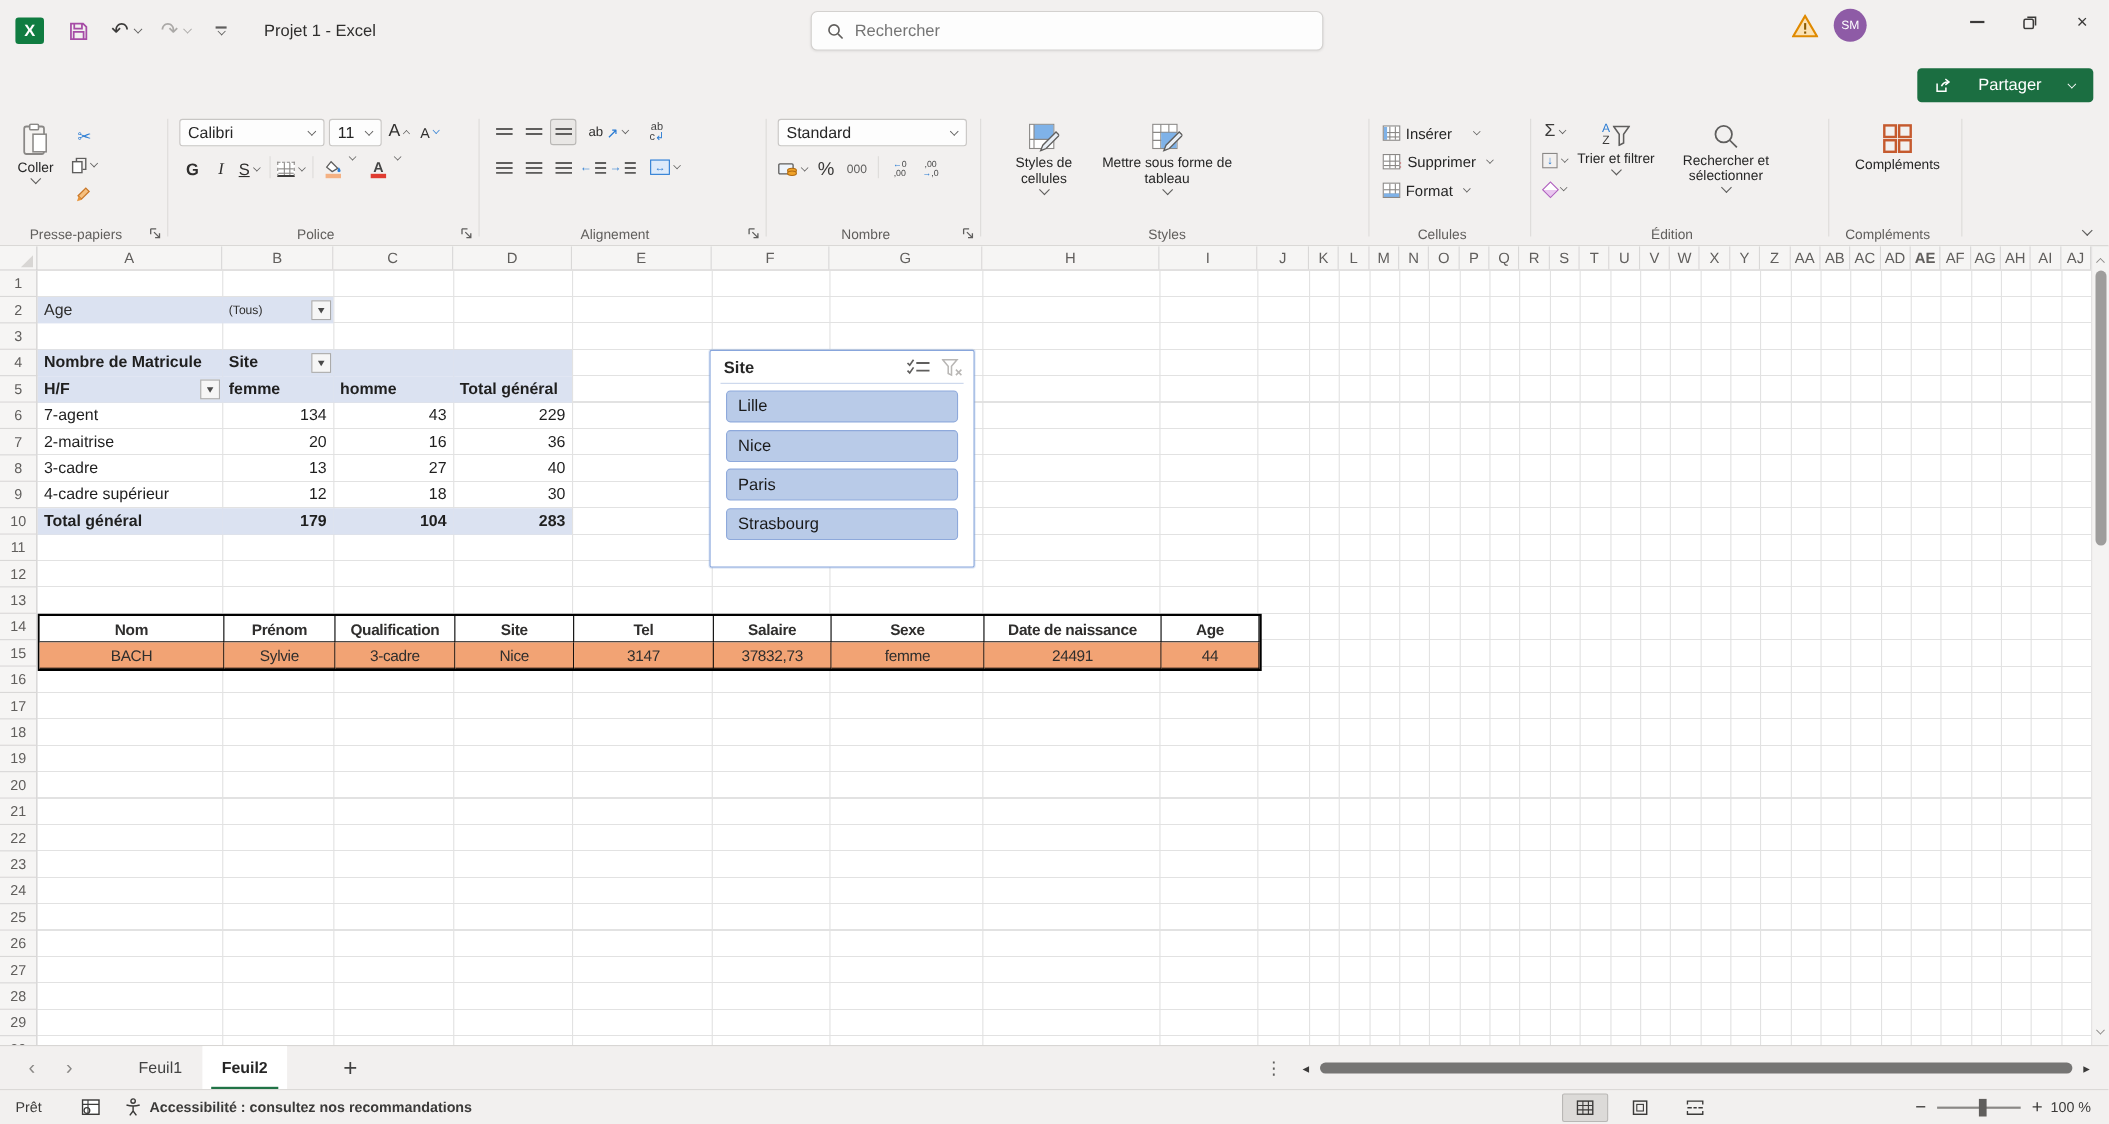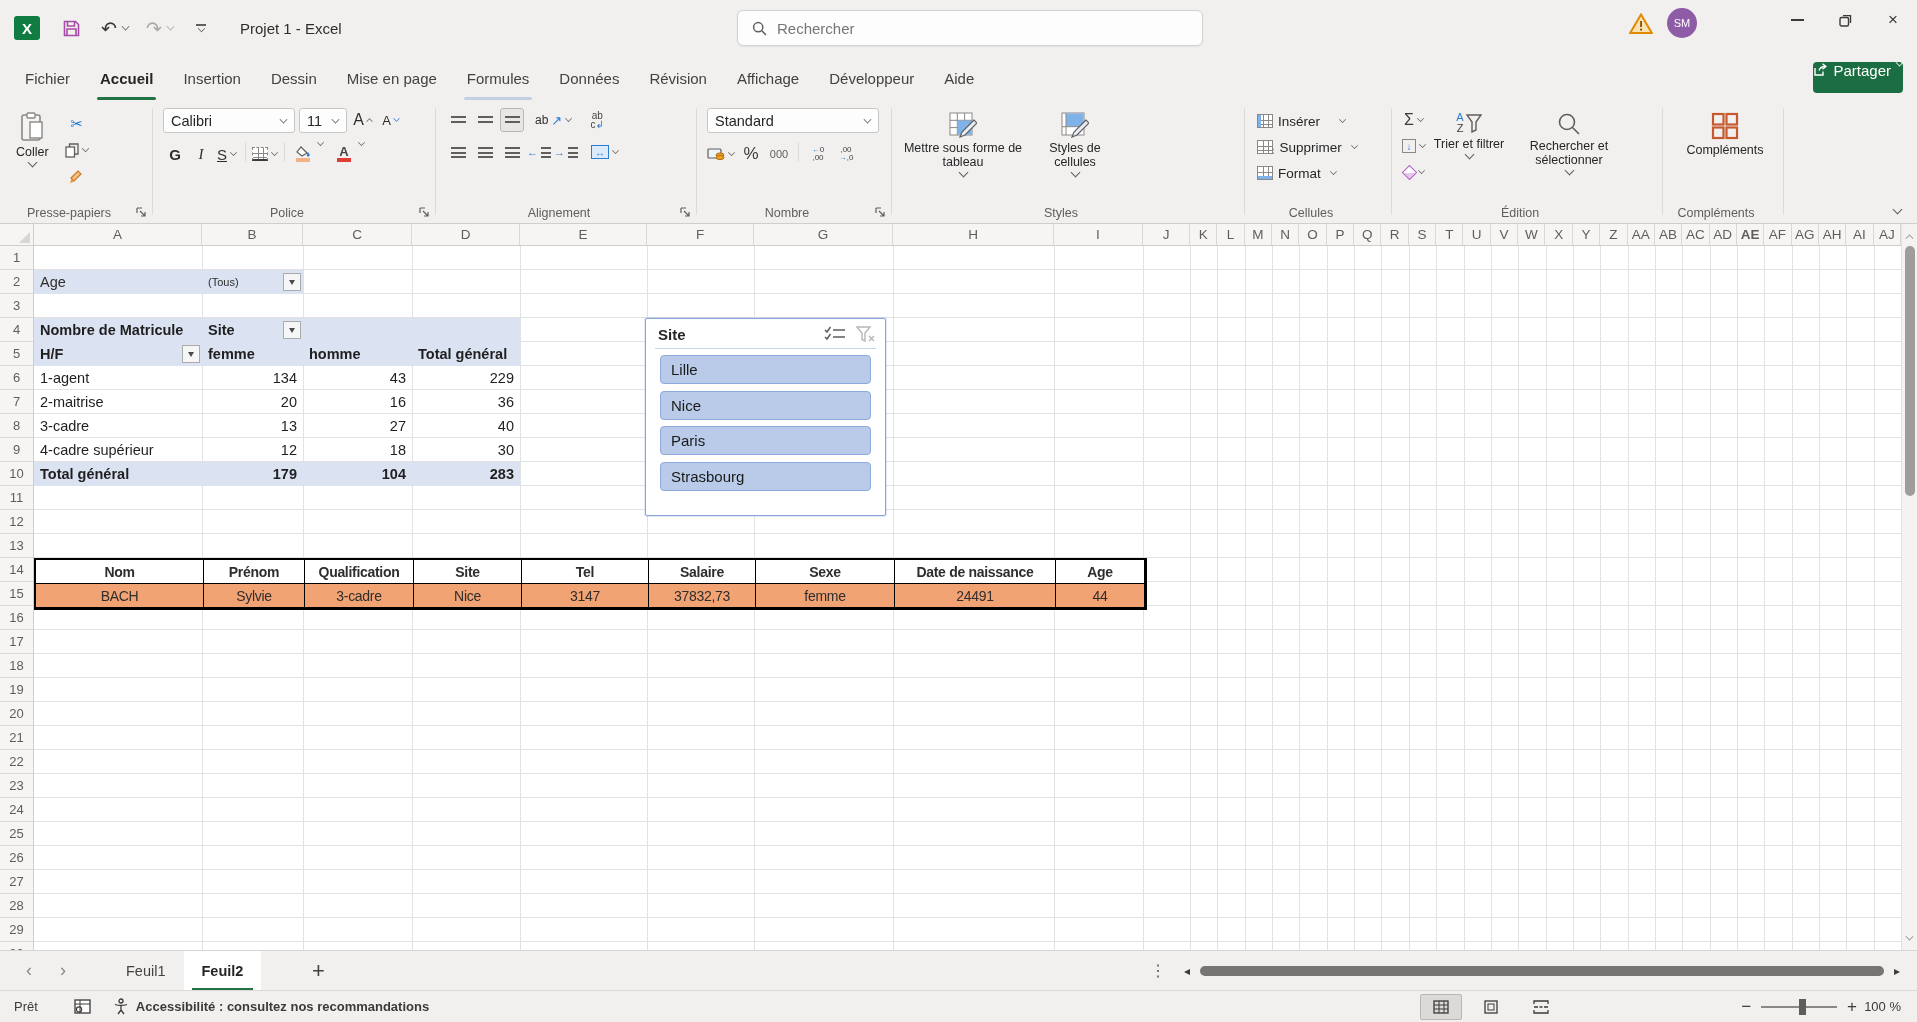--- a/index.html
+++ b/index.html
@@ -17,21 +17,21 @@
   #searchbox{position:absolute;left:737px;top:10px;width:466px;height:36px;background:#fdfdfd;border:1px solid #d3d1cf;border-radius:6px;display:flex;align-items:center;padding:15px 14px;gap:10px;box-shadow:0 1px 2px rgba(0,0,0,.06)}
   #searchbox input{border:none;outline:none;background:transparent;font-size:15px;color:#605e5c;width:380px;font-family:"Liberation Sans",sans-serif}
   .winbtn{width:48px;height:40px;display:flex;align-items:center;justify-content:center;color:#3b3a39}
   .avatar{width:30px;height:30px;border-radius:50%;background:#8e5ba6;color:#fff;font-size:11px;display:flex;align-items:center;justify-content:center}
   
   #tabrow{position:absolute;left:0;top:56px;width:1917px;height:44px;display:flex;align-items:center;padding-left:10px}
   .rtab{padding:0 15px;height:44px;display:flex;align-items:center;font-size:15px;color:#424242;position:relative;cursor:default;white-space:nowrap}
   .rtab.active{font-weight:700;color:#262626}
   .rtab.active::after{content:"";position:absolute;left:12px;right:12px;bottom:0;height:3px;background:#217346;border-radius:2px}
   .rtab.hovered::after{content:"";position:absolute;left:12px;right:12px;bottom:0;height:3px;background:#c3cfe2;border-radius:2px}
-  #sharebtn{position:absolute;right:14px;top:62px;height:31px;background:#1b6e41;color:#fff;border-radius:4px;display:flex;align-items:flex-start;gap:5px;padding:0 0;font-size:15px}
+  #sharebtn{position:absolute;right:14px;top:62px;height:31px;background:#1b6e41;color:#fff;border-radius:4px;display:flex;align-items:center;gap:24px;padding:0 16px;font-size:15px}
   
   #ribbon{position:absolute;left:0;top:100px;width:1917px;height:124px;border-bottom:1px solid #d0cecc;display:flex}
   .grp{position:relative;height:100%;padding:8px 6px 20px 10px;flex:none}
   .gdiv{width:1px;background:#dddbd9;margin:8px 0;flex:none}
   .grp-label{position:absolute;bottom:3px;left:0;right:14px;text-align:center;font-size:12.5px;color:#605e5c;white-space:nowrap}
   .launcher{position:absolute;bottom:4px;right:4px;width:12px;height:12px}
   .rowi{display:flex;gap:6px}
   .sbtn{height:24px;min-width:24px;display:flex;align-items:center;justify-content:center;border-radius:3px;gap:3px}
   .sel{border:1px solid #b9b7b5;background:#e9e7e5}
   .combo{background:#fdfdfd;border:1px solid #c8c6c4;border-radius:3px;height:25px;display:flex;align-items:center;justify-content:space-between;padding:0 7px;font-size:14.5px;color:#262626}
@@ -145,33 +145,20 @@
             <rect x="1" y="3.5" width="8.5" height="8.5" fill="none" stroke="#3b3a39" stroke-width="1.4" rx="1.5"></rect>
             <path d="M4 1.6h7.5v7.5" fill="none" stroke="#3b3a39" stroke-width="1.4"></path>
           </svg>
       </div>
       <div class="winbtn">
           <span style="font-size:17px">×</span>
         </div>
     </div>
   </div>
 
-  <div id="tabrow">
-      <div class="rtab">Fichier</div>
-      <div class="rtab active">Accueil</div>
-      <div class="rtab">Insertion</div>
-      <div class="rtab">Dessin</div>
-      <div class="rtab">Mise en page</div>
-      <div class="rtab hovered">Formules</div>
-      <div class="rtab">Données</div>
-      <div class="rtab">Révision</div>
-      <div class="rtab">Affichage</div>
-      <div class="rtab">Développeur</div>
-      <div class="rtab">Aide</div>
-    </div>
   <div id="sharebtn">
     <svg width="15" height="15" viewBox="0 0 15 15">
         <path d="M2 6v7h8V9.5" fill="none" stroke="#fff" stroke-width="1.4"></path>
         <path d="M6 8.5C7 5.5 9 4.5 12 4.5" fill="none" stroke="#fff" stroke-width="1.4"></path>
         <path d="M9.5 1.8 12.8 4.5 9.5 7.2" fill="none" stroke="#fff" stroke-width="1.4"></path>
       </svg>
     <span>Partager</span>
     <span class="chev" style="border-color:#fff;transform:rotate(45deg) scale(.8)"></span>
   </div>
 
@@ -350,38 +337,38 @@
           </div>
       </div>
       <span class="grp-label">Nombre</span>
       <svg class="launcher" viewBox="0 0 12 12">
           <path d="M1 1h5M1 1v5M4 4l5 5M9 5v4H5" fill="none" stroke="#5f5e5d" stroke-width="1.2"></path>
         </svg>
     </div>
     <div class="gdiv"></div>
 
     <div class="grp" style="width:352px;display:flex;gap:4px">
+      <div class="bigbtn" style="width:94px">
+        <svg width="28" height="26" viewBox="0 0 28 26">
+            <rect x="1" y="1" width="22" height="22" fill="#fff" stroke="#8a8886"></rect>
+            <rect x="5" y="1.5" width="17.5" height="13" fill="#7fb2e8"></rect>
+            <path d="M1 14.7h22M5 1v22" stroke="#8a8886"></path>
+            <path d="M25 8 13 20l-2 5 5-2L28 11z" fill="#e8eef5" stroke="#5f5e5d" stroke-width="1.2"></path>
+          </svg>
+        <span class="lbl" style="white-space:normal;width:90px">Styles de cellules</span>
+        <span class="chev"></span>
+      </div>
       <div class="bigbtn" style="width:122px">
         <svg width="28" height="26" viewBox="0 0 28 26">
             <rect x="1" y="1" width="22" height="22" fill="#fff" stroke="#8a8886"></rect>
             <path d="M1 8.3h22M1 15.6h22M8.3 1v22M15.6 1v22" stroke="#8a8886"></path>
             <rect x="8.6" y="8.6" width="14" height="14" fill="#7fb2e8"></rect>
             <path d="M25 8 13 20l-2 5 5-2L28 11z" fill="#e8eef5" stroke="#5f5e5d" stroke-width="1.2"></path>
           </svg>
         <span class="lbl" style="white-space:normal;width:120px">Mettre sous forme de tableau</span>
-        <span class="chev"></span>
-      </div>
-      <div class="bigbtn" style="width:94px">
-        <svg width="28" height="26" viewBox="0 0 28 26">
-            <rect x="1" y="1" width="22" height="22" fill="#fff" stroke="#8a8886"></rect>
-            <rect x="5" y="1.5" width="17.5" height="13" fill="#7fb2e8"></rect>
-            <path d="M1 14.7h22M5 1v22" stroke="#8a8886"></path>
-            <path d="M25 8 13 20l-2 5 5-2L28 11z" fill="#e8eef5" stroke="#5f5e5d" stroke-width="1.2"></path>
-          </svg>
-        <span class="lbl" style="white-space:normal;width:90px">Styles de cellules</span>
         <span class="chev"></span>
       </div>
       <span class="grp-label">Styles</span>
     </div>
     <div class="gdiv"></div>
 
     <div class="grp" style="width:146px">
       <div class="cellbtn">
         <span class="gicon" style="box-shadow:inset 3px 0 0 #7fb2e8"></span>
         <span>Insérer</span>
@@ -542,21 +529,21 @@
 
       <div class="ovl pvt" id="pivot" style="left:34px;top:72px">
           <div class="pc h">Nombre de Matricule</div>
           <div class="pc h">Site</div>
           <div class="pc h"></div>
           <div class="pc h"></div>
           <div class="pc h">H/F</div>
           <div class="pc h">femme</div>
           <div class="pc h">homme</div>
           <div class="pc h">Total général</div>
-          <div class="pc">1-agent</div>
+          <div class="pc">7-agent</div>
           <div class="pc num">134</div>
           <div class="pc num">43</div>
           <div class="pc num">229</div>
           <div class="pc">2-maitrise</div>
           <div class="pc num">20</div>
           <div class="pc num">16</div>
           <div class="pc num">36</div>
           <div class="pc">3-cadre</div>
           <div class="pc num">13</div>
           <div class="pc num">27</div>

